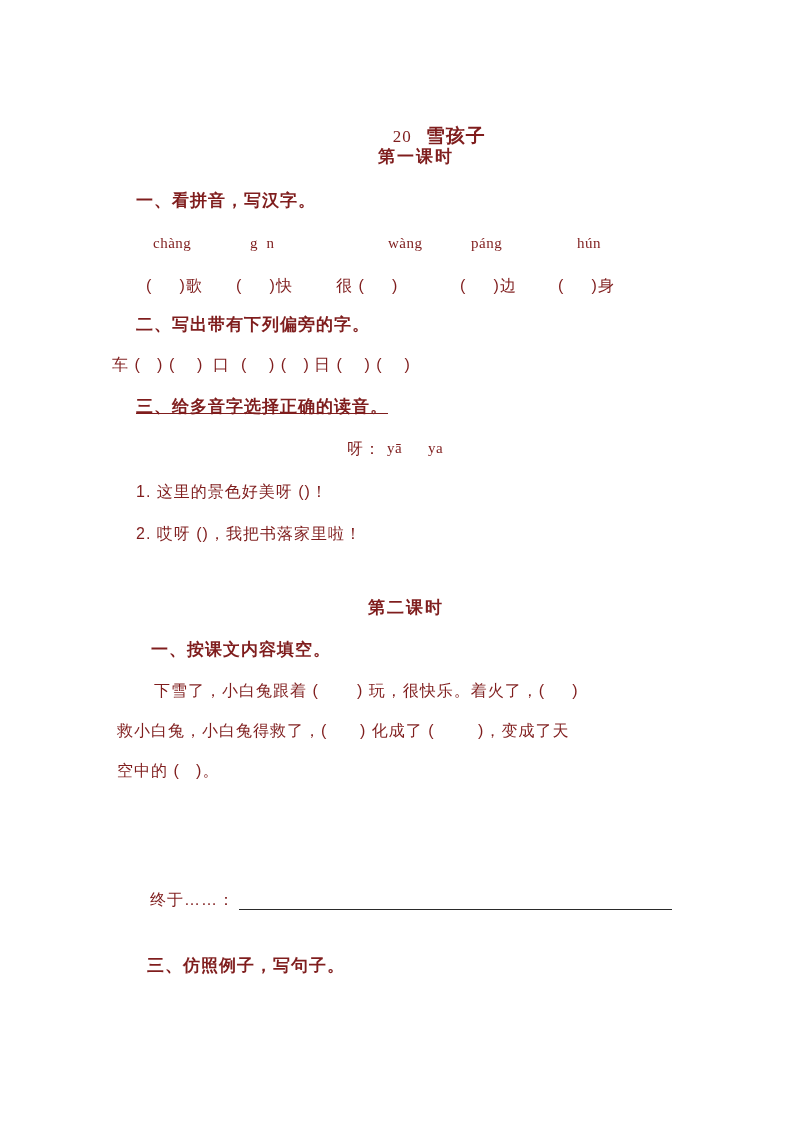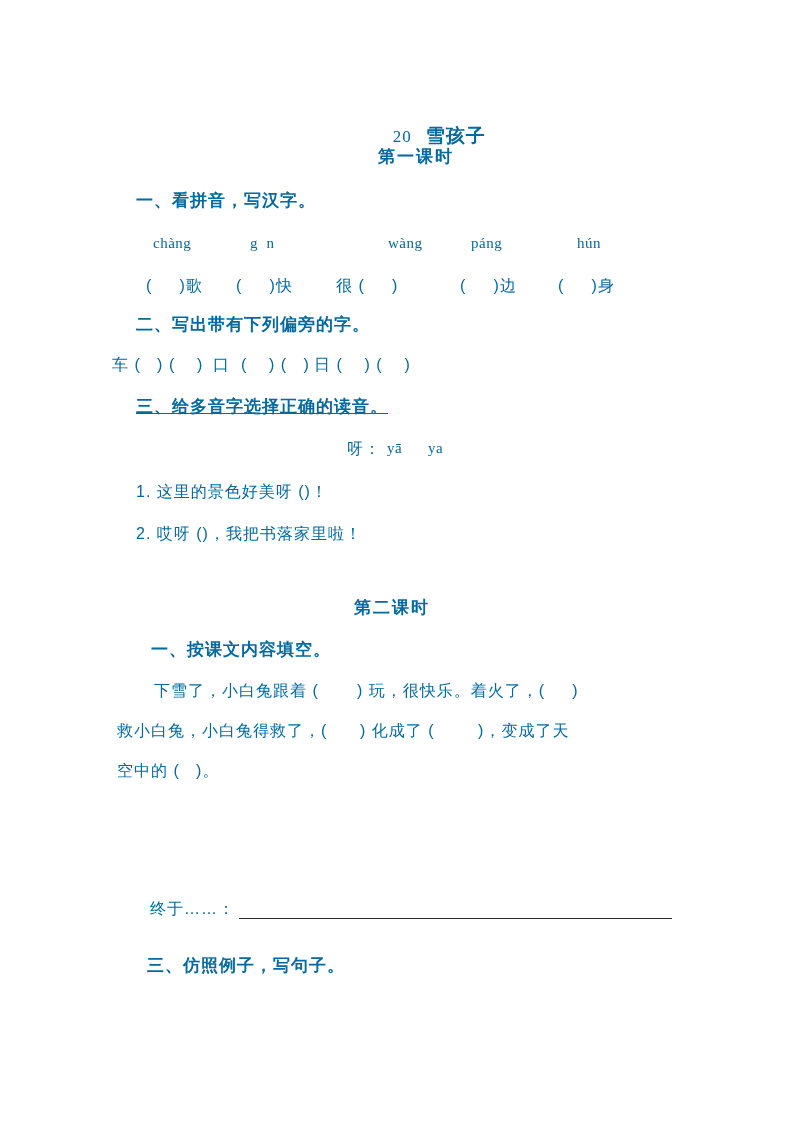--- a/index.html
+++ b/index.html
@@ -7,21 +7,21 @@
     padding: 0;
     background: #e8e8e8;
   }
   .page {
     position: relative;
     width: 793px;
     height: 1122px;
     margin: 0 auto;
     background: #ffffff;
     font-family: "Liberation Sans", "DejaVu Sans", sans-serif;
-    color: #0369a1;
+    color: #7f1d1d;
     overflow: hidden;
   }
   .row {
     position: absolute;
     white-space: pre;
     font-size: 16px;
     line-height: 1.25;
     letter-spacing: 1px;
   }
   .h-section {
@@ -101,30 +101,30 @@
 
   <div class="row" style="left:0; top:439px; width:793px; height:22px;">
     <span class="abs" style="left:347px;">呀：</span>
     <span class="abs pinyin" style="left:387px;">yā</span>
     <span class="abs pinyin" style="left:428px;">ya</span>
   </div>
 
   <div class="row" style="left:136px; top:482px;">1. 这里的景色好美呀 ()！</div>
   <div class="row" style="left:136px; top:524px;">2. 哎呀 ()，我把书落家里啦！</div>
 
-  <div class="row session-title" style="left:354px; top:597px;">第二课时</div>
+  <div class="row session-title" style="left:368px; top:597px;">第二课时</div>
 
   <div class="row h-section" style="left:151px; top:639px;">一、按课文内容填空。</div>
 
   <div class="row" style="left:154px; top:681px;">下雪了，小白兔跟着 (       ) 玩，很快乐。着火了，(     )</div>
   <div class="row" style="left:117px; top:721px;">救小白兔，小白兔得救了，(      ) 化成了 (        )，变成了天</div>
   <div class="row" style="left:117px; top:761px;">空中的 (   )。</div>
 
 
-  <div class="row fillline" style="left:150px; top:889px; width:522px; height:21px;margin-top:9px;">
+  <div class="row fillline" style="left:150px; top:889px; width:522px; height:21px;">
     <span>终于……：</span>
     <span class="blankline"></span>
   </div>
 
   <div class="row h-section" style="left:147px; top:930px;margin-top:25px;">三、仿照例子，写句子。</div>
 
 
 </div>
 
 </body></html>

